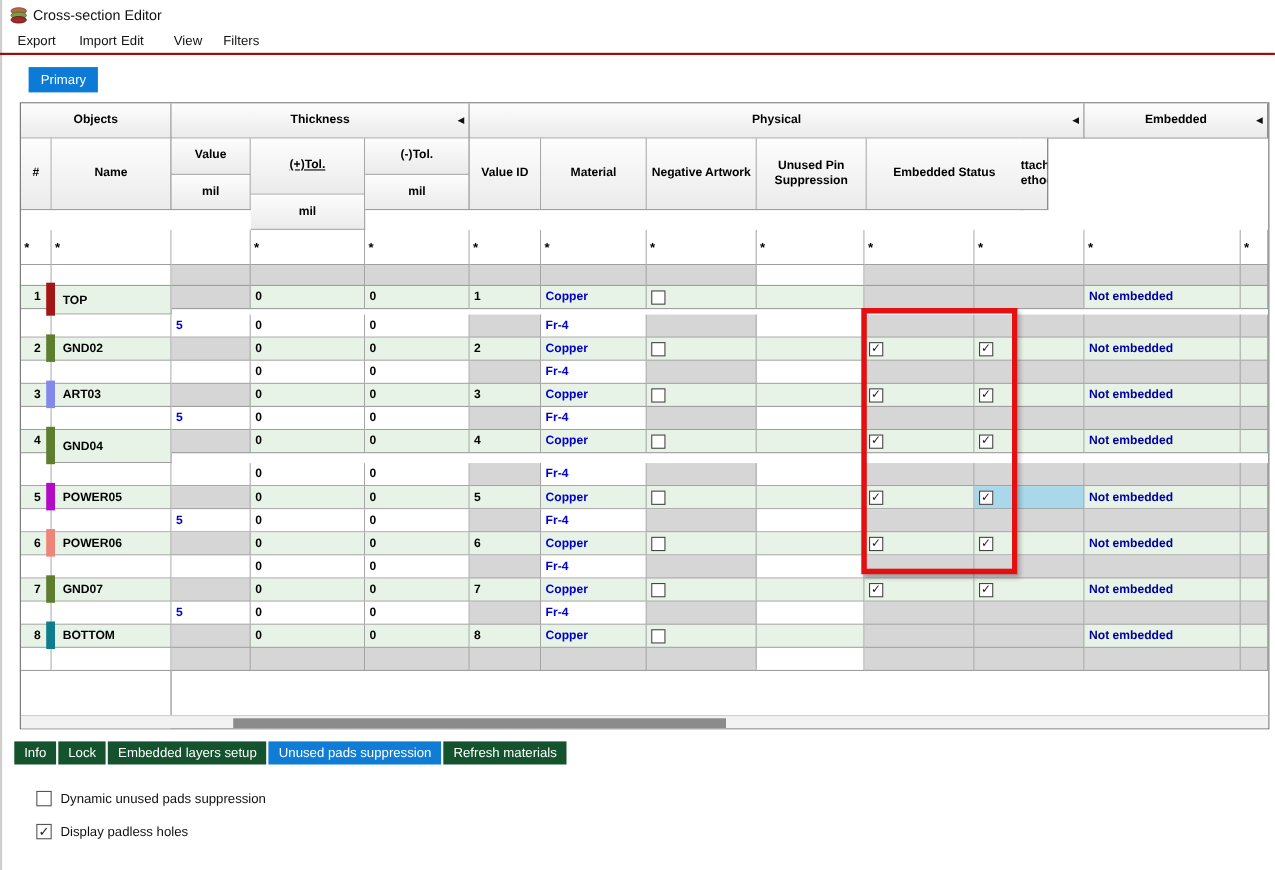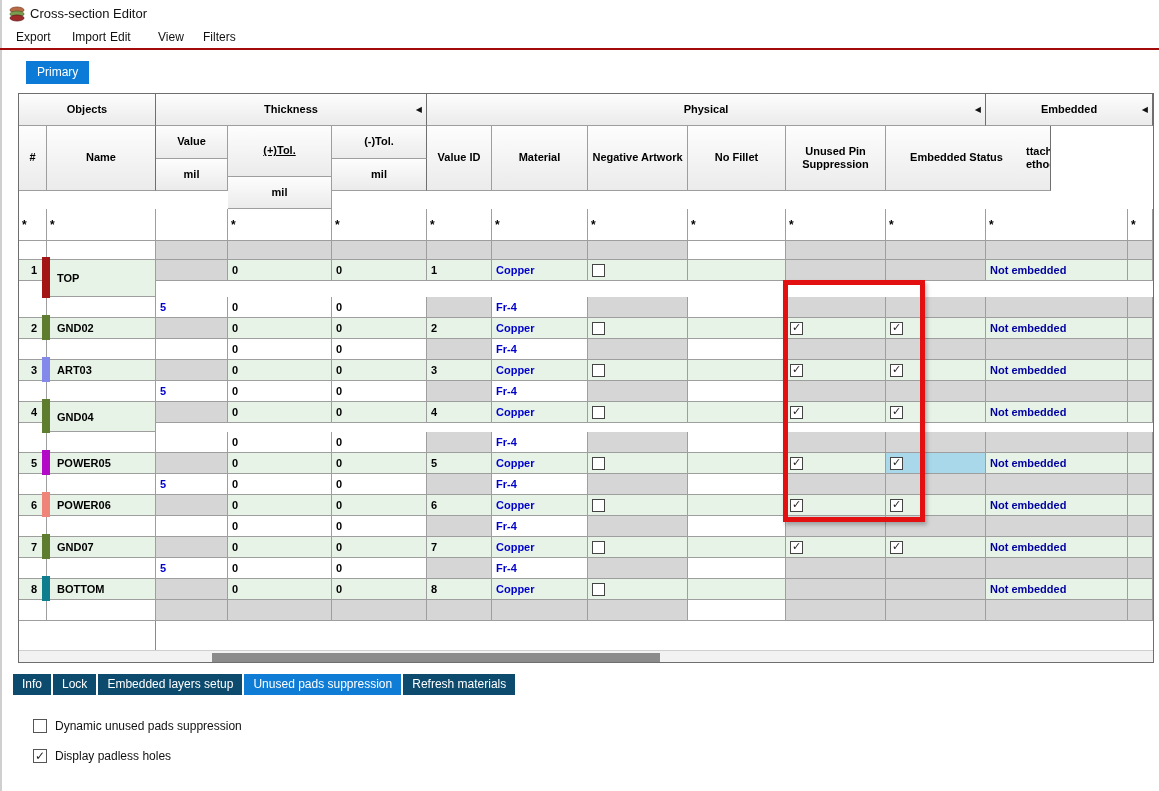--- a/index.html
+++ b/index.html
@@ -46,21 +46,21 @@
             border-right:1px solid #8a8a8a;border-bottom:1px solid #8a8a8a;box-sizing:border-box;}
   .hscroll{position:absolute;left:0;bottom:0;width:100%;height:12px;background:#f2f2f2;
            border-top:1px solid #cfcfcf;box-sizing:border-box;}
   .hthumb{position:absolute;left:193px;top:2px;width:448px;height:9px;background:#8b8b8b;}
   
   .redrect{position:absolute;left:783px;top:280px;width:142px;height:242px;
            border:5px solid #e21010;box-sizing:border-box;z-index:50;pointer-events:none;
            box-shadow:2px 3px 4px rgba(0,0,0,0.25);}
   
   .tabbar{position:absolute;left:13px;top:674px;display:flex;gap:2px;}
-  .btab{height:21px;line-height:21px;padding:0 9px;background:#0c4a6e;color:#fff;font-size:12px;cursor:default;}
+  .btab{height:21px;line-height:21px;padding:0 9px;background:#14532d;color:#fff;font-size:12px;cursor:default;}
   .btab.active{background:#0f7cd6;}
   
   .optrow{position:absolute;left:33px;display:flex;align-items:center;}
   .optcb{width:14px;height:14px;border:1px solid #555;background:#fff;display:inline-flex;
          align-items:center;justify-content:center;box-sizing:border-box;flex:none;}
   .optcb.checked::after{content:"\2713";font:bold 12px "DejaVu Sans",sans-serif;color:#222;}
   .optlabel{margin-left:8px;font-size:12px;color:#111;}
 </style>
 </head>
 <body>
@@ -108,21 +108,20 @@
           <div class="cell hdr" style="width: 104px; height: 51px; text-decoration: underline;">(+)Tol.</div>
           <div class="cell hdr" style="width: 104px; height: 32px;">mil</div>
         </div>
         <div class="subwrap" style="width: 95px;">
           <div class="cell hdr gsep" style="width: 95px; height: 33px;">(-)Tol.</div>
           <div class="cell hdr gsep" style="width: 95px; height: 32px;">mil</div>
         </div>
         <div class="cell hdr" style="width: 65px; height: 65px;">Value ID</div>
         <div class="cell hdr" style="width: 96px; height: 65px;">Material</div>
         <div class="cell hdr" style="width: 100px; height: 65px;">Negative Artwork</div>
-        <div class="cell hdr" style="width: 98px; height: 65px;">No Fillet</div>
         <div class="cell hdr" style="width: 100px; height: 65px;">Unused Pin Suppression</div>
         <div class="cell hdr" style="width: 142px; height: 65px;">Embedded Status</div>
         <div class="cell hdr gsep  clipcol" style="width: 25px; height: 65px;">ttach
 ethod</div>
       </div>
       <div class="trow">
         <div class="cell bg-white filter" style="width: 28px; height: 32px;">*</div>
         <div class="cell bg-white filter" style="width: 109px; height: 32px;">*</div>
         <div class="cell bg-white filter" style="width: 72px; height: 32px;"></div>
         <div class="cell bg-white filter" style="width: 104px; height: 32px;">*</div>
@@ -146,21 +145,21 @@
         <div class="cell bg-gray" style="width: 96px; height: 19px;"></div>
         <div class="cell bg-gray" style="width: 100px; height: 19px;"></div>
         <div class="cell bg-white" style="width: 98px; height: 19px;"></div>
         <div class="cell bg-gray" style="width: 100px; height: 19px;"></div>
         <div class="cell bg-gray" style="width: 100px; height: 19px;"></div>
         <div class="cell bg-gray" style="width: 142px; height: 19px;"></div>
         <div class="cell bg-gray" style="width: 25px; height: 19px;"></div>
       </div>
       <div class="trow">
         <div class="cell bg-green t-right" style="width: 28px; height: 21px;">1</div>
-        <div class="cell bg-green namecell" style="width: 109px; height: 37px;"><span class="chip" style="background: rgb(163, 22, 22);"></span>TOP</div>
+        <div class="cell bg-green namecell" style="width: 109px; height: 26px;"><span class="chip" style="background: rgb(163, 22, 22);"></span>TOP</div>
         <div class="cell bg-gray t-left t-blue" style="width: 72px; height: 21px;"></div>
         <div class="cell bg-green t-left" style="width: 104px; height: 21px;">0</div>
         <div class="cell bg-green t-left" style="width: 95px; height: 21px;">0</div>
         <div class="cell bg-green t-left" style="width: 65px; height: 21px;">1</div>
         <div class="cell bg-green t-left t-blue" style="width: 96px; height: 21px;">Copper</div>
         <div class="cell bg-green" style="width: 100px; height: 21px;">
           <span class="cb"></span>
         </div>
         <div class="cell bg-green" style="width: 98px; height: 21px;"></div>
         <div class="cell bg-gray" style="width: 100px; height: 21px;"></div>

